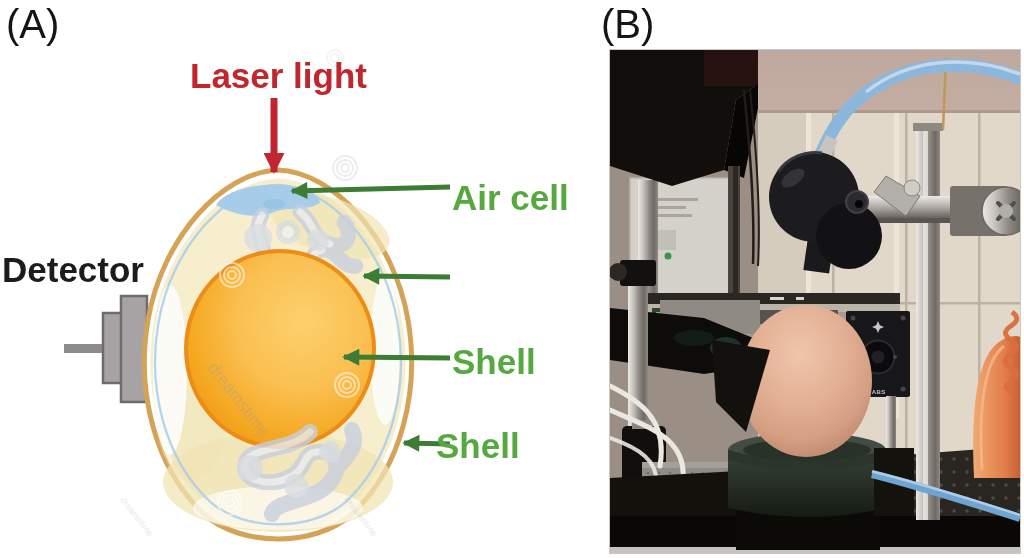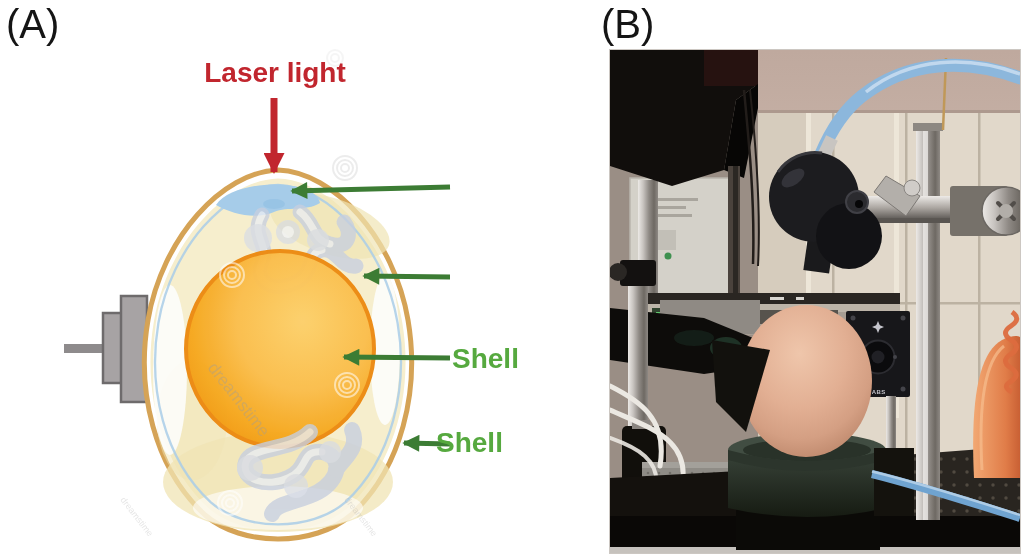--- a/index.html
+++ b/index.html
@@ -1,20 +1,20 @@
 <!DOCTYPE html>
 <html style="--laser_red: #C1262E; --label_green: #56A93F; --arrow_green: #3C7C34; --text_black: #1C1C1C; --shell_tan: #D5A356; --albumen_cream: #F6EECD; --air_cell_blue: #A6CCE9; --yolk_orange: #F5A41F; --yolk_core: #FCCB63; --detector_gray: #A7A3A4; --photo_wall: #C7B2A8; --photo_cabinet: #E1D8CA; --fiber_blue: #8CB7DC; --fiber_red: #D44A5E; --egg_brown: #DCA98E; --holder_green: #323B32; --table_dark: #292520; --steel_silver: #B5B0AB; --orange_accent: #E8824E;"><head>
 <meta charset="utf-8">
 <style>
   html,body{margin:0;padding:0;background:#ffffff;}
   #canvas{position:relative;width:1024px;height:558px;background:#ffffff;overflow:hidden;
           font-family:"Liberation Sans", sans-serif;}
   .abs{position:absolute;}
   .panel-tag{font-size:40px;font-weight:400;color:#151515;line-height:1;}
-  .lblA{position:absolute;font-weight:bold;font-size:28px;line-height:1.05;white-space:nowrap;}
+  .lblA{position:absolute;font-weight:bold;font-size:35px;line-height:1.05;white-space:nowrap;}
   .red-label{color:var(--laser_red,#C1262E);}
   .green-label{color:var(--label_green,#56A93F);}
   .black-label{color:var(--text_black,#1C1C1C);}
   .arrow-line{stroke:var(--arrow_green,#3C7C34);stroke-width:5;fill:none;}
   .laser-line{stroke:var(--laser_red,#C1262E);stroke-width:7;fill:none;}
   .fill-arrow-green{fill:var(--arrow_green,#3C7C34);}
   .fill-arrow-red{fill:var(--laser_red,#C1262E);}
   .shell-stroke{stroke:var(--shell_tan,#D5A356);}
   .albumen-fill{fill:var(--albumen_cream,#F7F0D2);}
   .aircell-fill{fill:var(--air_cell_blue,#A6CCE9);}
@@ -151,20 +151,22 @@
     <g>
       <line x1="450" y1="358" x2="344" y2="357" class="arrow-line" marker-end="url(#ahGreen)"></line>
     </g>
     <g>
       <line x1="450" y1="444" x2="404" y2="443" class="arrow-line" marker-end="url(#ahGreen)"></line>
     </g>
   </svg>
 
   <div class="abs panel-tag" style="left:6px;top:4px">(A)</div>
   <div class="lblA red-label" style="left:190px;top:58px;width:170px;text-align:center">Laser light</div>
+  <div class="lblA black-label" style="left:2px;top:252px">Detector</div>
+  <div class="lblA green-label" style="left:452px;top:180px">Air cell</div>
   <div class="lblA green-label" style="left:452px;top:344px">Shell</div>
   <div class="lblA green-label" style="left:436px;top:428px">Shell</div>
 
   <div class="abs panel-tag" style="left:601px;top:4px">(B)</div>
 
   <div id="photo-frame" class="abs" style="left:609px;top:49px;width:410px;height:503px">
   <svg width="410" height="503" viewBox="0 0 410 503">
     <defs>
       <linearGradient id="wallG" x1="0" y1="0" x2="0" y2="1">
         <stop offset="0%" stop-color="#BFA99E"></stop>

